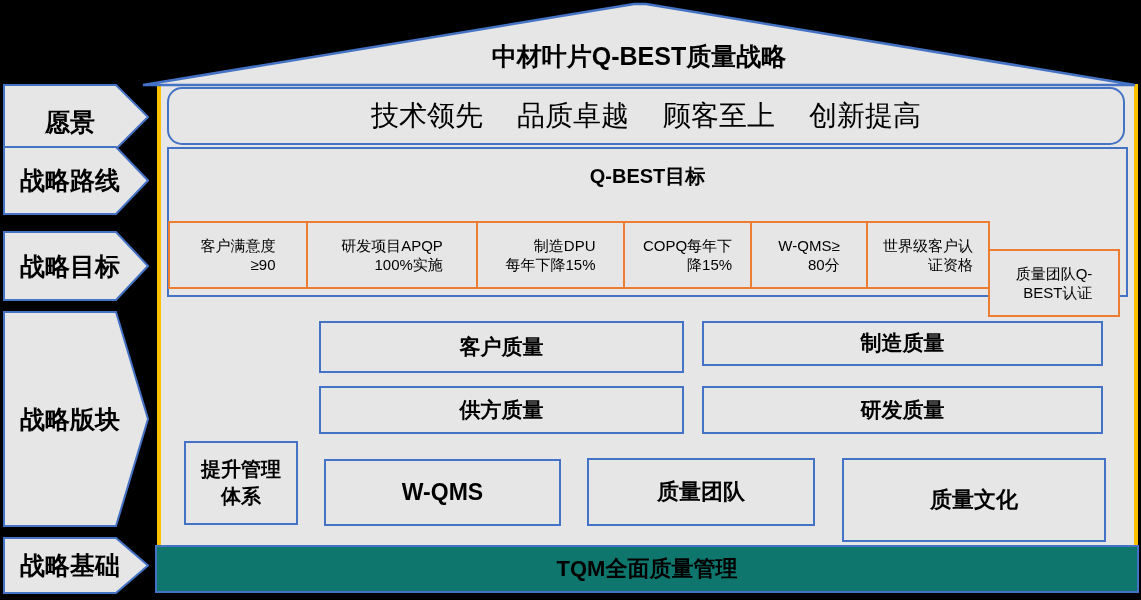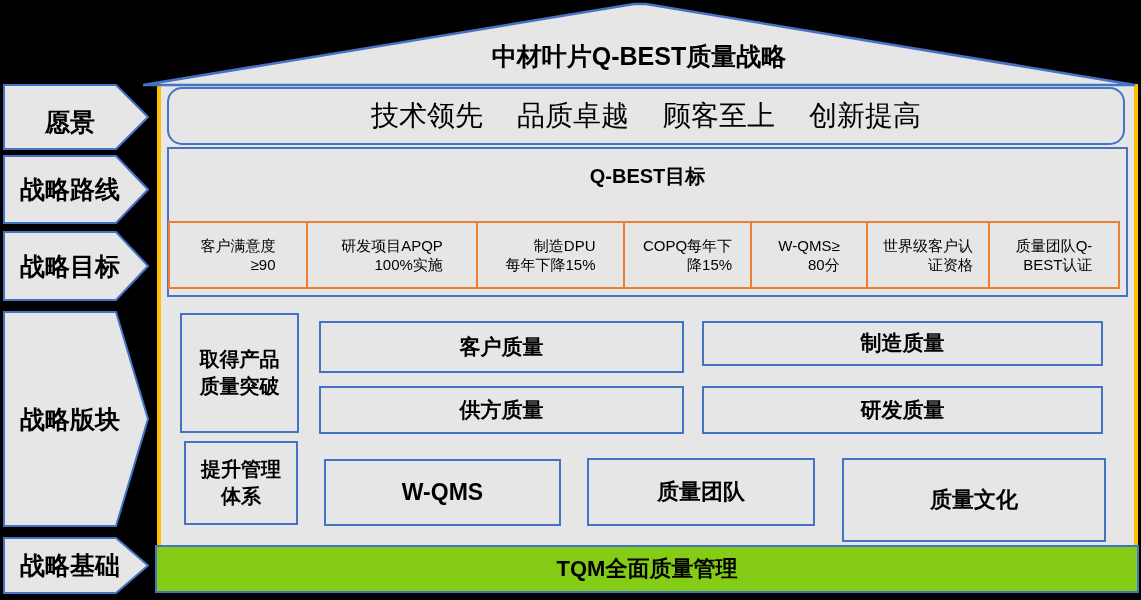--- a/index.html
+++ b/index.html
@@ -56,21 +56,21 @@
   .b-manufact   {left:702px;top:321px;width:401px;height:45px;}
   .b-supplier   {left:319px;top:386px;width:365px;height:48px;}
   .b-rnd        {left:702px;top:386px;width:401px;height:48px;}
   .b-management {left:184px;top:441px;width:114px;height:84px;font-size:20px;}
   .b-wqms       {left:324px;top:459px;width:237px;height:67px;font-size:23px;}
   .b-team       {left:587px;top:458px;width:228px;height:68px;font-size:22px;}
   .b-culture    {left:842px;top:458px;width:264px;height:84px;font-size:22px;}
   
   .tqm-bar{
     position:absolute;left:155px;top:545px;width:984px;height:48px;box-sizing:border-box;
-    border:2px solid #4472C4;background:#84cc16;
+    border:2px solid #4472C4;background:#0f766e;
     display:flex;align-items:center;justify-content:center;
     font-size:22px;font-weight:700;
   }
 </style>
 </head>
 <body>
 
 <div class="stage">
 
   <div class="body-wall"></div>
@@ -80,21 +80,21 @@
   </svg>
   <div class="roof-title">中材叶片Q-BEST质量战略</div>
 
   <div class="arrow" style="top:84px;height:76px;">
     <svg width="146" height="66" viewBox="0 0 146 66">
       <polygon points="1,1 113,1 145,33 113,65 1,65" fill="#E7E6E6" stroke="#4472C4" stroke-width="2"></polygon>
     </svg>
     <div class="lbl">愿景</div>
   </div>
 
-  <div class="arrow" style="top:155px;height:69px;">
+  <div class="arrow" style="top:146px;height:69px;">
     <svg width="146" height="69" viewBox="0 0 146 69">
       <polygon points="1,1 113,1 145,34.5 113,68 1,68" fill="#E7E6E6" stroke="#4472C4" stroke-width="2"></polygon>
     </svg>
     <div class="lbl">战略路线</div>
   </div>
 
   <div class="arrow" style="top:231px;height:70px;">
     <svg width="146" height="70" viewBox="0 0 146 70">
       <polygon points="1,1 113,1 145,35 113,69 1,69" fill="#E7E6E6" stroke="#4472C4" stroke-width="2"></polygon>
     </svg>
@@ -131,26 +131,24 @@
     <div class="goal-cell" style="width:172px;">研发项目APQP
 100%实施</div>
     <div class="goal-cell" style="width:149px;">制造DPU
 每年下降15%</div>
     <div class="goal-cell" style="width:129px;">COPQ每年下
 降15%</div>
     <div class="goal-cell" style="width:118px;">W-QMS≥
 80分</div>
     <div class="goal-cell" style="width:124px;">世界级客户认
 证资格</div>
-    <div class="goal-cell" style="width:132px;">质量团队Q-
+    <div class="goal-cell" style="width:132px;margin-top:28px;">质量团队Q-
 BEST认证</div>
   </div>
 
-  <div class="block b-breakthrough">取得产品
-质量突破</div>
   <div class="block b-customer">客户质量</div>
   <div class="block b-manufact">制造质量</div>
   <div class="block b-supplier">供方质量</div>
   <div class="block b-rnd">研发质量</div>
   <div class="block b-management">提升管理
 体系</div>
   <div class="block b-wqms">W-QMS</div>
   <div class="block b-team">质量团队</div>
   <div class="block b-culture">质量文化</div>
 

